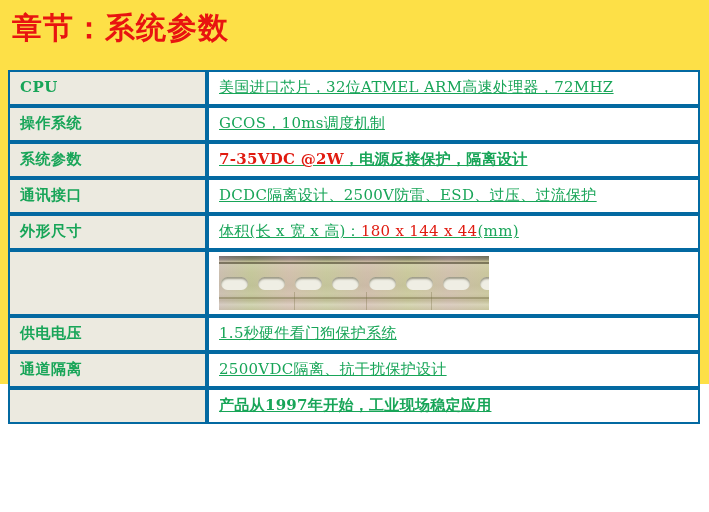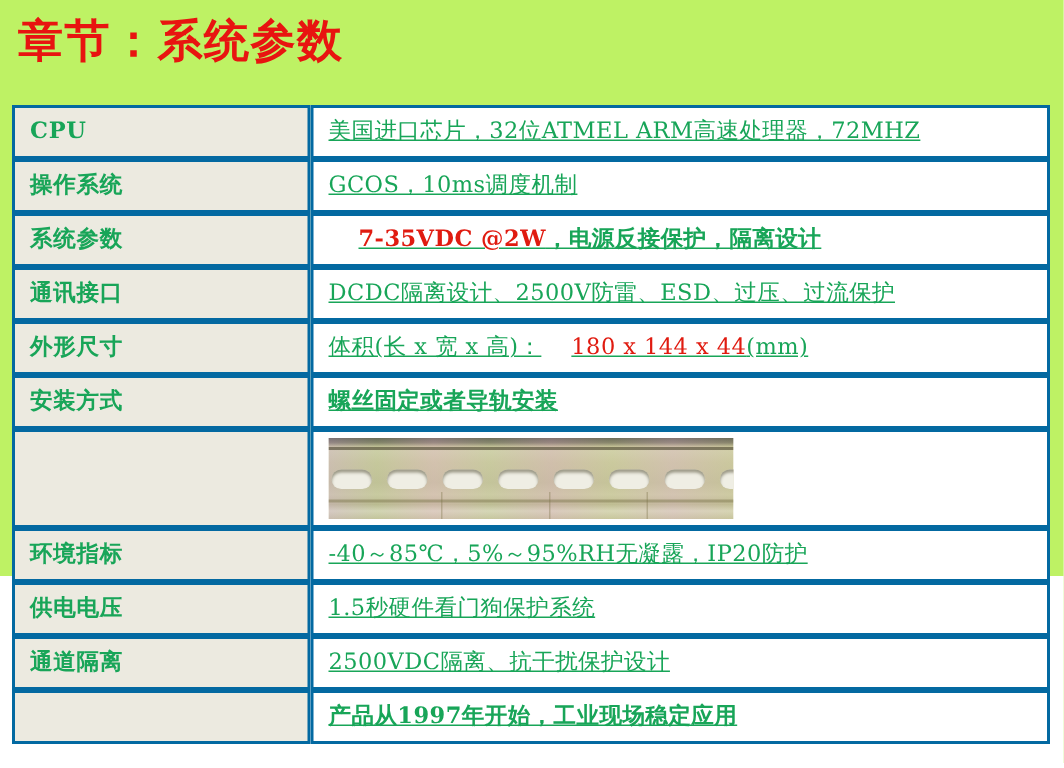--- a/index.html
+++ b/index.html
@@ -10,21 +10,21 @@
   body {
     width: 709px;
     height: 512px;
     overflow: hidden;
     font-family: "DejaVu Sans", "Liberation Sans", sans-serif;
   }
   .page {
     position: relative;
     width: 709px;
     height: 384px;
-    background: #bef264;
+    background: #fde047;
   }
   .page-title {
     position: absolute;
     left: 12px;
     top: 8px;
     font-family: "DejaVu Serif", "Liberation Serif", serif;
     font-size: 30px;
     font-weight: bold;
     color: #e81410;
     letter-spacing: 1px;
@@ -67,21 +67,20 @@
   }
   .cell-value.bold {
     font-weight: bold;
   }
   .row-image .cell-label,
   .row-image .cell-value {
     height: 62px;
   }
   .red {
     color: #e01b10;
-    margin-left: 20px;
   }
   .green {
     color: #18a558;
   }
   .small-unit {
     font-size: 15px;
   }
   .rail-wrap {
     width: 270px;
     height: 54px;
@@ -182,24 +181,20 @@
         <td class="cell-value bold"><span class="red">7-35VDC @2W</span><span class="green">，电源反接保护，隔离设计</span></td>
       </tr>
       <tr>
         <td class="cell-label">通讯接口</td>
         <td class="cell-value">DCDC隔离设计、2500V防雷、ESD、过压、过流保护</td>
       </tr>
       <tr>
         <td class="cell-label">外形尺寸</td>
         <td class="cell-value"><span class="green">体积(长 x 宽 x 高)：</span><span class="red">180 x 144 x 44</span><span class="green small-unit">(mm)</span></td>
       </tr>
-      <tr>
-        <td class="cell-label">安装方式</td>
-        <td class="cell-value bold">螺丝固定或者导轨安装</td>
-      </tr>
       <tr class="row-image">
         <td class="cell-label"></td>
         <td class="cell-value">
           <div class="rail-wrap">
             <div class="rail"></div>
             <div class="rail-line-top"></div>
             <div class="rail-line-bottom"></div>
             <div class="rail-slots">
               <div class="rail-slot"></div>
               <div class="rail-slot"></div>
@@ -210,24 +205,20 @@
               <div class="rail-slot"></div>
               <div class="rail-slot"></div>
             </div>
             <div class="rail-seam" style="left:75px"></div>
             <div class="rail-seam" style="left:147px"></div>
             <div class="rail-seam" style="left:212px"></div>
           </div>
         </td>
       </tr>
       <tr>
-        <td class="cell-label">环境指标</td>
-        <td class="cell-value">-40～85℃，5%～95%RH无凝露，IP20防护</td>
-      </tr>
-      <tr>
         <td class="cell-label">供电电压</td>
         <td class="cell-value">1.5秒硬件看门狗保护系统</td>
       </tr>
       <tr>
         <td class="cell-label">通道隔离</td>
         <td class="cell-value">2500VDC隔离、抗干扰保护设计</td>
       </tr>
       <tr>
         <td class="cell-label"></td>
         <td class="cell-value bold">产品从1997年开始，工业现场稳定应用</td>

